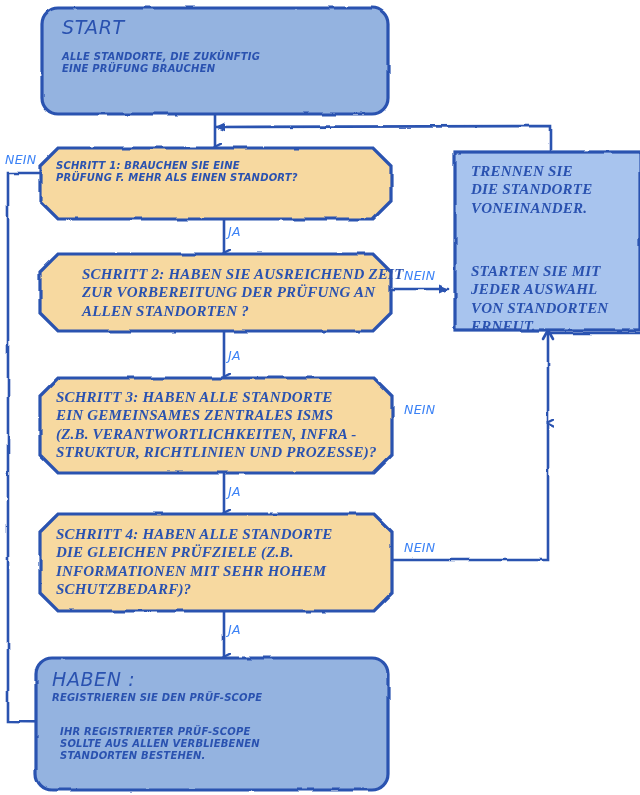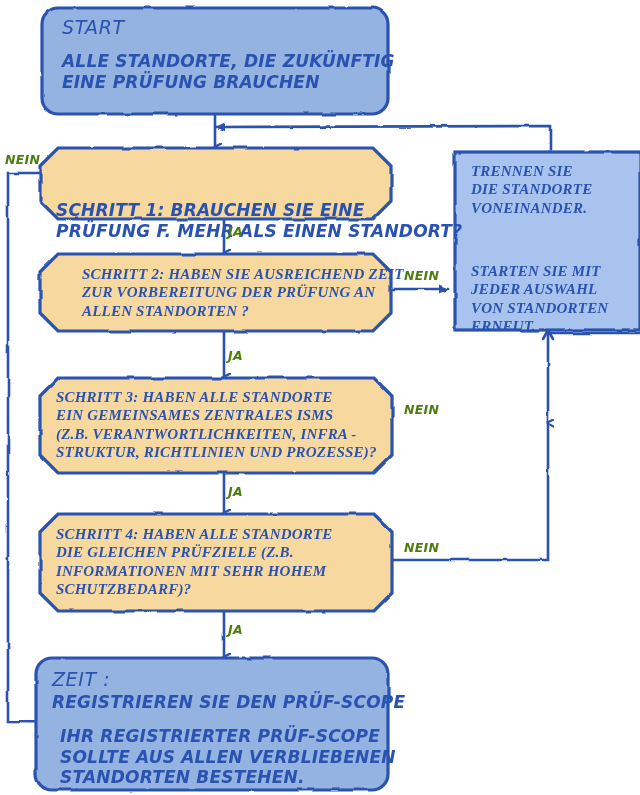--- a/index.html
+++ b/index.html
@@ -2,25 +2,25 @@
 <html><head>
 <meta charset="utf-8">
 <style>
   html,body{margin:0;padding:0;background:#ffffff;}
   body{width:640px;height:795px;position:relative;overflow:hidden;
        font-family:"DejaVu Sans",sans-serif;}
   #chart{position:absolute;left:0;top:0;width:640px;height:795px;}
   .node-text{position:absolute;color:#2a52b0;font-family:"DejaVu Sans",sans-serif;
              font-weight:700;font-style:italic;letter-spacing:.2px;
              line-height:1.22;white-space:pre-line;pointer-events:none;}
-  .edge-label{position:absolute;color:#4d7c0f;font-family:"DejaVu Sans",sans-serif;
-              font-weight:700;font-style:italic;font-size:12.5px;
+  .edge-label{position:absolute;color:#3b82f6;font-family:"DejaVu Sans",sans-serif;
+              font-weight:400;font-style:italic;font-size:12.5px;
               letter-spacing:.3px;pointer-events:none;}
   .title-line{font-size:19px;font-style:italic;font-weight:400;letter-spacing:.6px;}
-  .body-line{font-size:17px;text-transform:uppercase;}
+  .body-line{font-size:10px;text-transform:uppercase;}
   .small-body{font-size:15px;text-transform:uppercase;font-family:Liberation Serif, serif;}
 </style>
 </head>
 <body>
 
 <svg id="chart" viewBox="0 0 640 795">
   <defs>
     <filter id="rough" x="-6%" y="-6%" width="112%" height="112%">
       <feTurbulence type="fractalNoise" baseFrequency="0.035" numOctaves="3" seed="7" result="n"></feTurbulence>
       <feDisplacementMap in="SourceGraphic" in2="n" scale="2.6" xChannelSelector="R" yChannelSelector="G"></feDisplacementMap>
@@ -74,21 +74,21 @@
     <rect x="455" y="152" width="185" height="178" fill="#a8c4ee" stroke="#2a52b0" stroke-width="3.2"></rect>
 
     <rect x="36" y="658" width="352" height="132" rx="16" ry="16" fill="#94b3e0" stroke="#2a52b0" stroke-width="3.2"></rect>
   </g>
 </svg>
 
 <div class="node-text title-line" style="left:62px;top:16px;">START</div>
 <div class="node-text body-line" style="left:62px;top:51px;">ALLE STANDORTE, DIE ZUKÜNFTIG
 EINE PRÜFUNG BRAUCHEN</div>
 
-<div class="node-text body-line" style="left:56px;top:160px;margin-top:40px;">SCHRITT 1: BRAUCHEN SIE EINE
+<div class="node-text body-line" style="left:56px;top:160px;">SCHRITT 1: BRAUCHEN SIE EINE
 PRÜFUNG F. MEHR ALS EINEN STANDORT?</div>
 
 <div class="node-text small-body" style="left:56px;top:265px;margin-left:26px;">SCHRITT 2: HABEN SIE AUSREICHEND ZEIT
 ZUR VORBEREITUNG DER PRÜFUNG AN
 ALLEN STANDORTEN ?</div>
 
 <div class="node-text small-body" style="left:56px;top:388px;">SCHRITT 3: HABEN ALLE STANDORTE
 EIN GEMEINSAMES ZENTRALES ISMS
 (Z.B. VERANTWORTLICHKEITEN, INFRA -
 STRUKTUR, RICHTLINIEN UND PROZESSE)?</div>
@@ -99,21 +99,21 @@
 SCHUTZBEDARF)?</div>
 
 <div class="node-text small-body" style="left:471px;top:162px;">TRENNEN SIE
 DIE STANDORTE
 VONEINANDER.</div>
 <div class="node-text small-body" style="left:471px;top:234px;margin-top:28px;">STARTEN SIE MIT
 JEDER AUSWAHL
 VON STANDORTEN
 ERNEUT.</div>
 
-<div class="node-text title-line" style="left:52px;top:668px;">ZEIT :</div>
+<div class="node-text title-line" style="left:52px;top:668px;">HABEN :</div>
 <div class="node-text body-line" style="left:52px;top:692px;font-style:italic;">REGISTRIEREN SIE DEN PRÜF-SCOPE</div>
 <div class="node-text body-line" style="left:60px;top:726px;">IHR REGISTRIERTER PRÜF-SCOPE
 SOLLTE AUS ALLEN VERBLIEBENEN
 STANDORTEN BESTEHEN.</div>
 
 <div class="edge-label" style="left:228px;top:224px;">JA</div>
 <div class="edge-label" style="left:5px;top:152px;">NEIN</div>
 <div class="edge-label" style="left:228px;top:348px;">JA</div>
 <div class="edge-label" style="left:404px;top:268px;">NEIN</div>
 <div class="edge-label" style="left:228px;top:484px;">JA</div>

